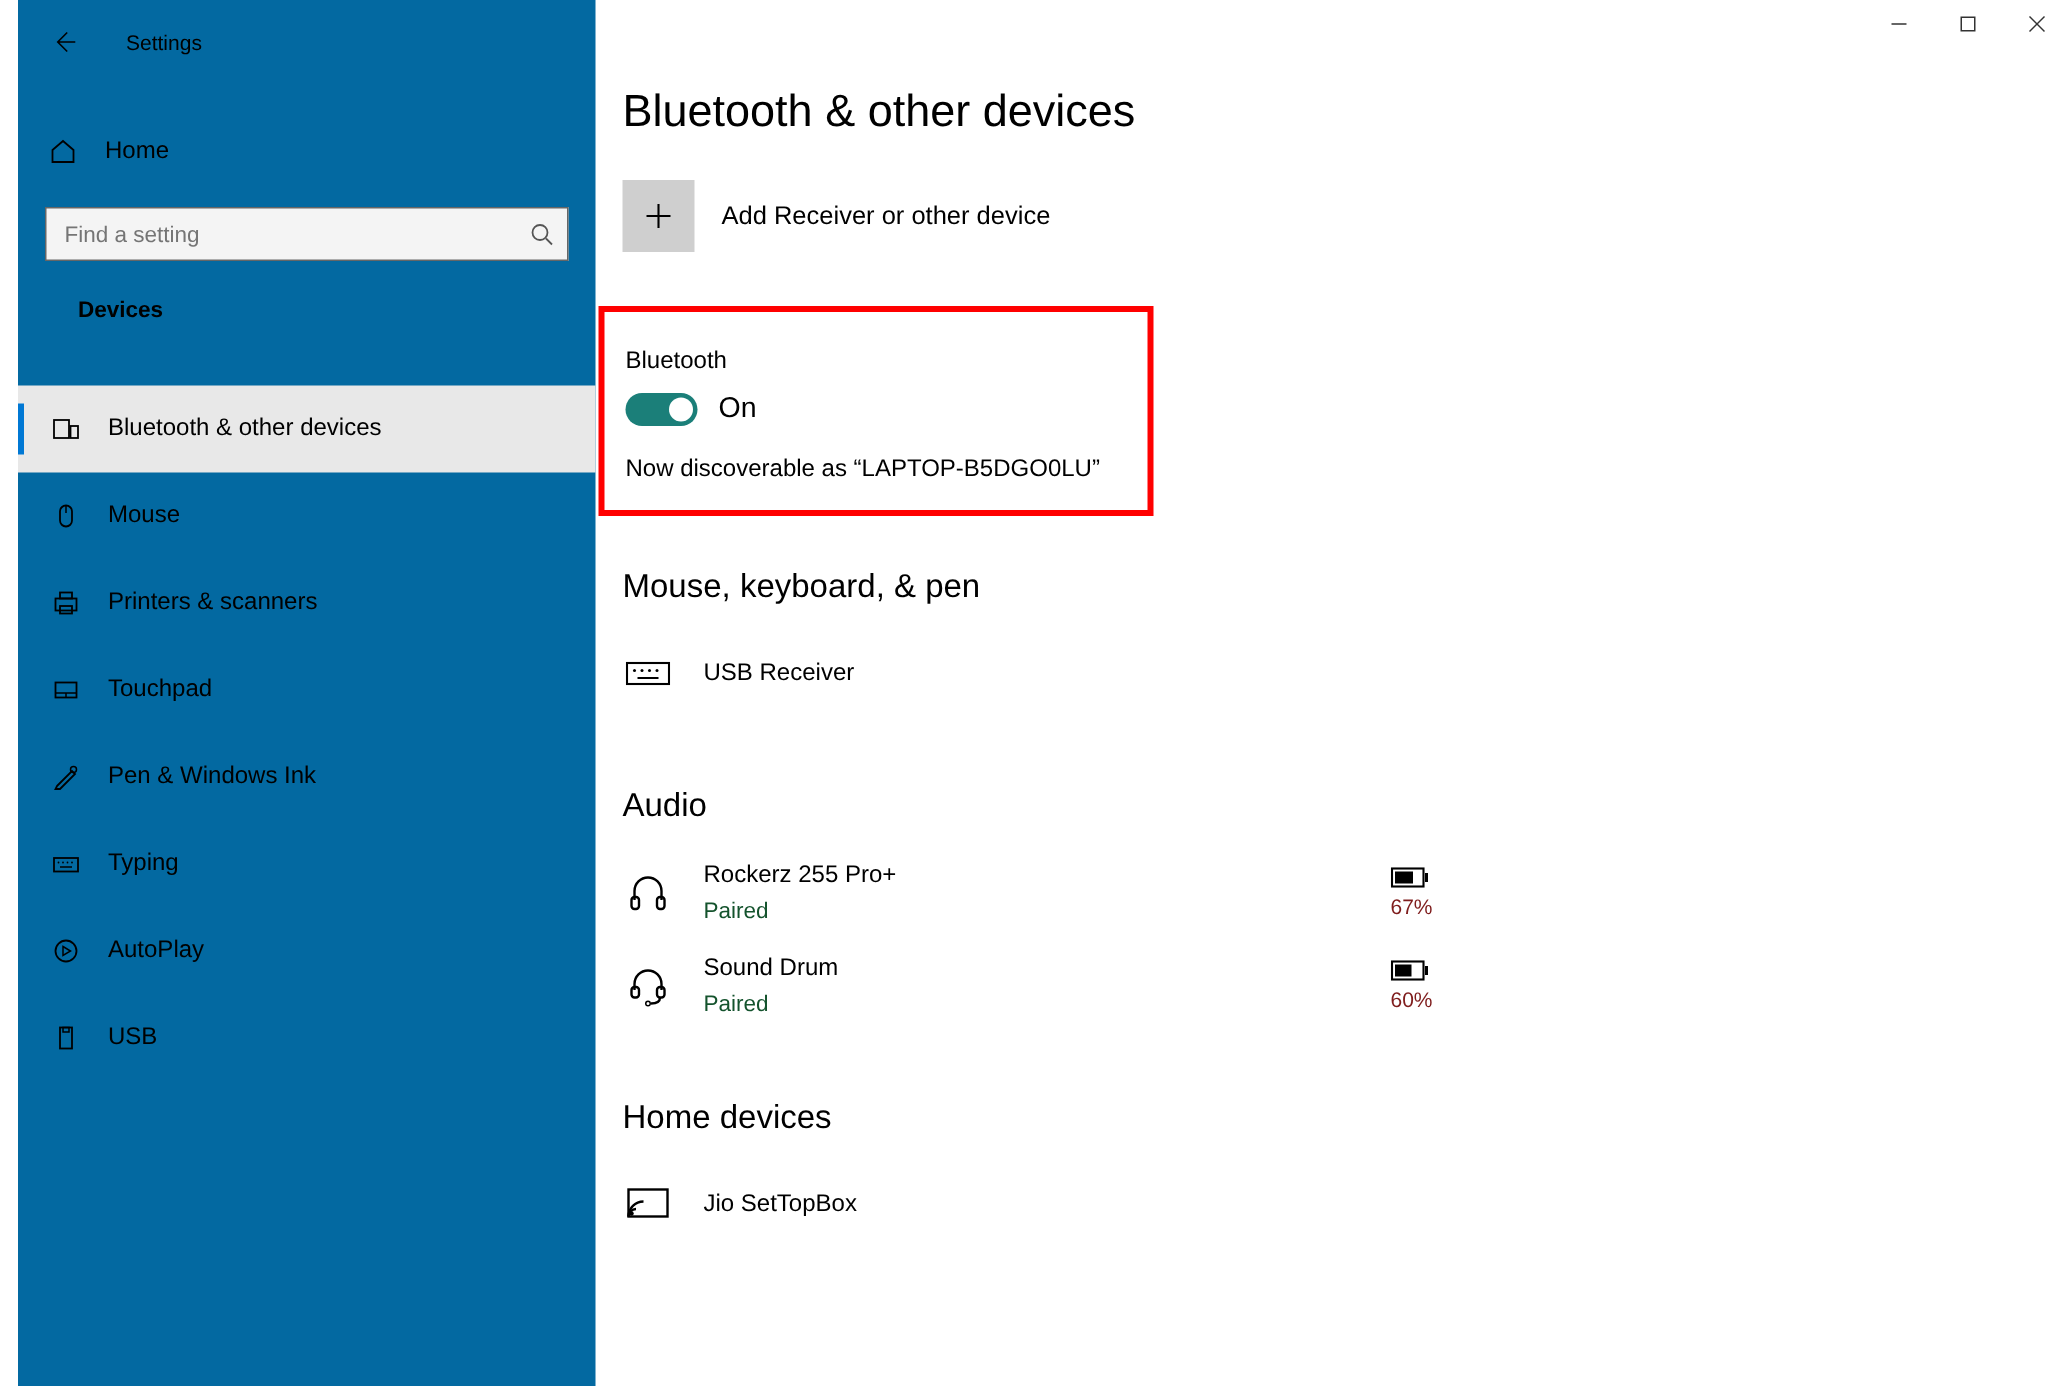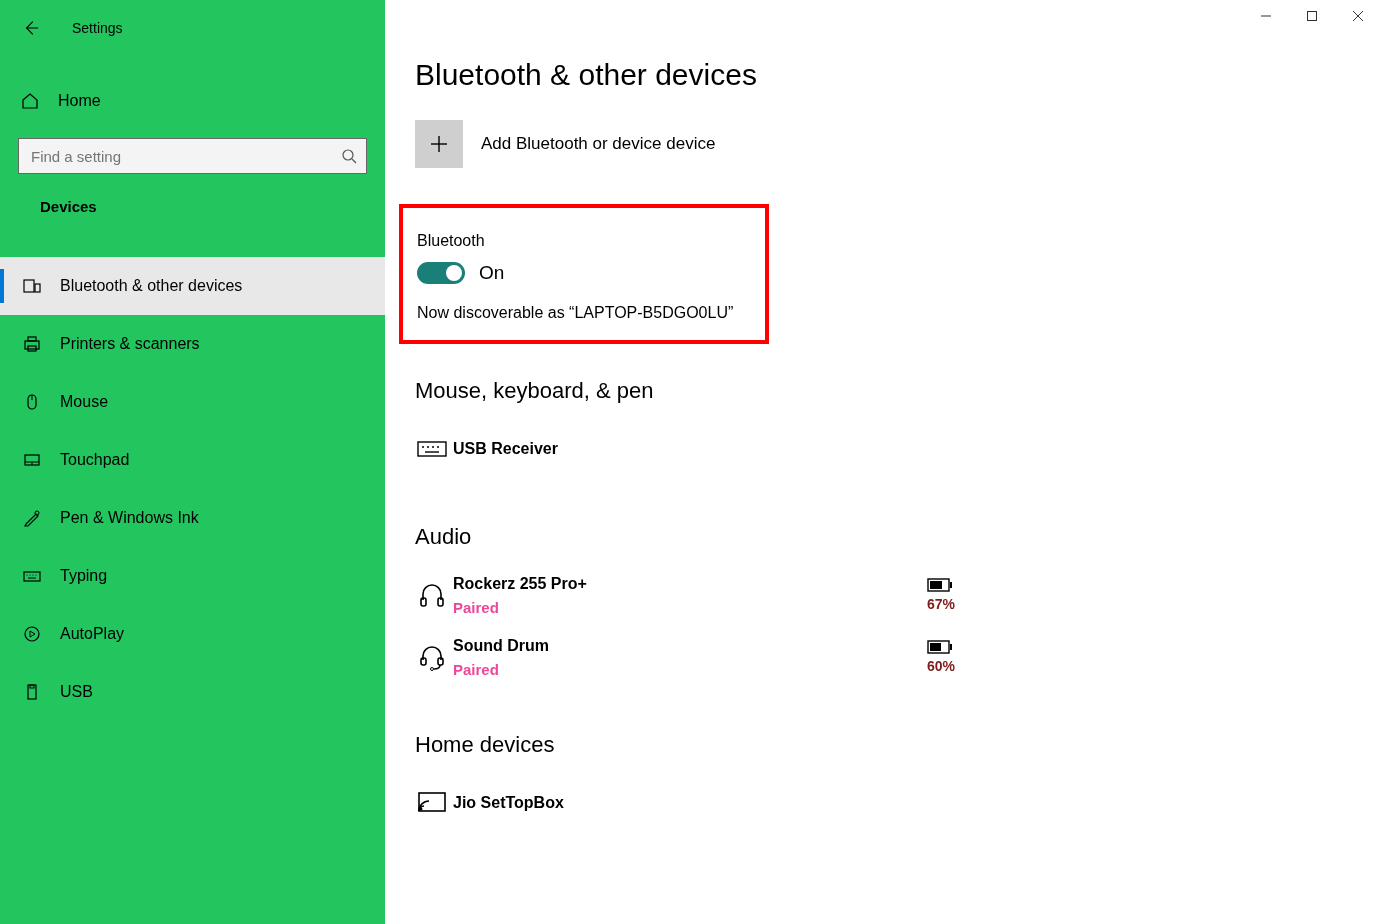--- a/index.html
+++ b/index.html
@@ -22,24 +22,24 @@
     z-index: 10;
   }
   .win-controls { display: flex; }
   .win-btn {
     width: 46px; height: 32px;
     display: flex; align-items: center; justify-content: center;
     color: #333;
   }
   .sidebar {
     position: absolute;
-    left: 0; top: 0;
+    left: 12px; top: 0;
     width: 385px;
     height: 100%;
-    background: #22c55e;
+    background: #0369a1;
     padding-top: 4px;
   }
   .sidebar-header {
     display: flex;
     align-items: center;
     height: 48px;
     padding-left: 22px;
     gap: 32px;
   }
   .back-btn { width: 18px; height: 18px; display:flex; align-items:center; justify-content:center;}
@@ -142,29 +142,28 @@
   .toggle-state { font-size: 19px; }
   .discoverable { font-size: 16px; }
   .section-head {
     font-size: 22px;
     font-weight: 400;
     margin-bottom: 14px;
   }
   .device-row {
     display: flex;
     align-items: center;
-    gap: 4px;
+    gap: 20px;
     height: 62px;
     width: 540px;
-    font-weight: bold;
   }
   .dev-icon { width: 34px; height: 34px; display:flex; align-items:center; justify-content:center; flex-shrink:0;}
   .dev-text { flex: 1; }
   .dev-name { font-size: 16px; }
-  .dev-status { font-size: 15px; color: #ec4899; margin-top: 6px;}
+  .dev-status { font-size: 15px; color: #14532d; margin-top: 6px;}
   .dev-battery { text-align: right; }
   .bat-pct { font-size: 14px; color: #7f1d1d; margin-top:4px;}
   .section-gap { margin-top: 44px; }
   svg { display:block; }
 </style>
 </head>
 <body>
 
 <div class="titlebar">
   <div class="win-controls">
@@ -226,35 +225,35 @@
         <svg width="20" height="20" viewBox="0 0 20 20">
             <rect x="2" y="4" width="10" height="12" fill="none" stroke="#000" stroke-width="1.2"></rect>
             <rect x="13" y="8" width="5" height="8" fill="none" stroke="#000" stroke-width="1.2"></rect>
           </svg>
       </span>
       <span class="nav-label">Bluetooth &amp; other devices</span>
     </div>
     <div class="nav-item">
       <span class="nav-icon">
         <svg width="20" height="20" viewBox="0 0 20 20">
+            <rect x="6" y="3" width="8" height="14" rx="4" fill="none" stroke="#000" stroke-width="1.2"></rect>
+            <line x1="10" y1="3" x2="10" y2="8" stroke="#000"></line>
+          </svg>
+      </span>
+      <span class="nav-label">Mouse</span>
+    </div>
+    <div class="nav-item">
+      <span class="nav-icon">
+        <svg width="20" height="20" viewBox="0 0 20 20">
             <rect x="3" y="7" width="14" height="8" fill="none" stroke="#000" stroke-width="1.2"></rect>
             <rect x="6" y="3" width="8" height="4" fill="none" stroke="#000" stroke-width="1.2"></rect>
             <rect x="6" y="12" width="8" height="5" fill="none" stroke="#000" stroke-width="1.2"></rect>
           </svg>
       </span>
       <span class="nav-label">Printers &amp; scanners</span>
-    </div>
-    <div class="nav-item">
-      <span class="nav-icon">
-        <svg width="20" height="20" viewBox="0 0 20 20">
-            <rect x="6" y="3" width="8" height="14" rx="4" fill="none" stroke="#000" stroke-width="1.2"></rect>
-            <line x1="10" y1="3" x2="10" y2="8" stroke="#000"></line>
-          </svg>
-      </span>
-      <span class="nav-label">Mouse</span>
     </div>
     <div class="nav-item">
       <span class="nav-icon">
         <svg width="20" height="20" viewBox="0 0 20 20">
             <rect x="3" y="5" width="14" height="10" fill="none" stroke="#000" stroke-width="1.2"></rect>
             <line x1="3" y1="12" x2="17" y2="12" stroke="#000"></line>
             <line x1="10" y1="12" x2="10" y2="15" stroke="#000"></line>
           </svg>
       </span>
       <span class="nav-label">Touchpad</span>
@@ -305,21 +304,21 @@
 <div class="main">
   <h1 class="page-title">Bluetooth &amp; other devices</h1>
 
   <div class="add-device">
     <div class="plus-box">
       <svg width="22" height="22" viewBox="0 0 22 22">
           <line x1="11" y1="3" x2="11" y2="19" stroke="#000" stroke-width="1.4"></line>
           <line x1="3" y1="11" x2="19" y2="11" stroke="#000" stroke-width="1.4"></line>
         </svg>
     </div>
-    <span class="add-label">Add Bluetooth or device device</span>
+    <span class="add-label">Add Receiver or other device</span>
   </div>
 
   <div class="highlight-box">
     <span class="bt-label">Bluetooth</span>
     <div class="toggle-row">
       <div class="toggle"></div>
       <span class="toggle-state">On</span>
     </div>
     <span class="discoverable">Now discoverable as “LAPTOP-B5DGO0LU”</span>
   </div>

